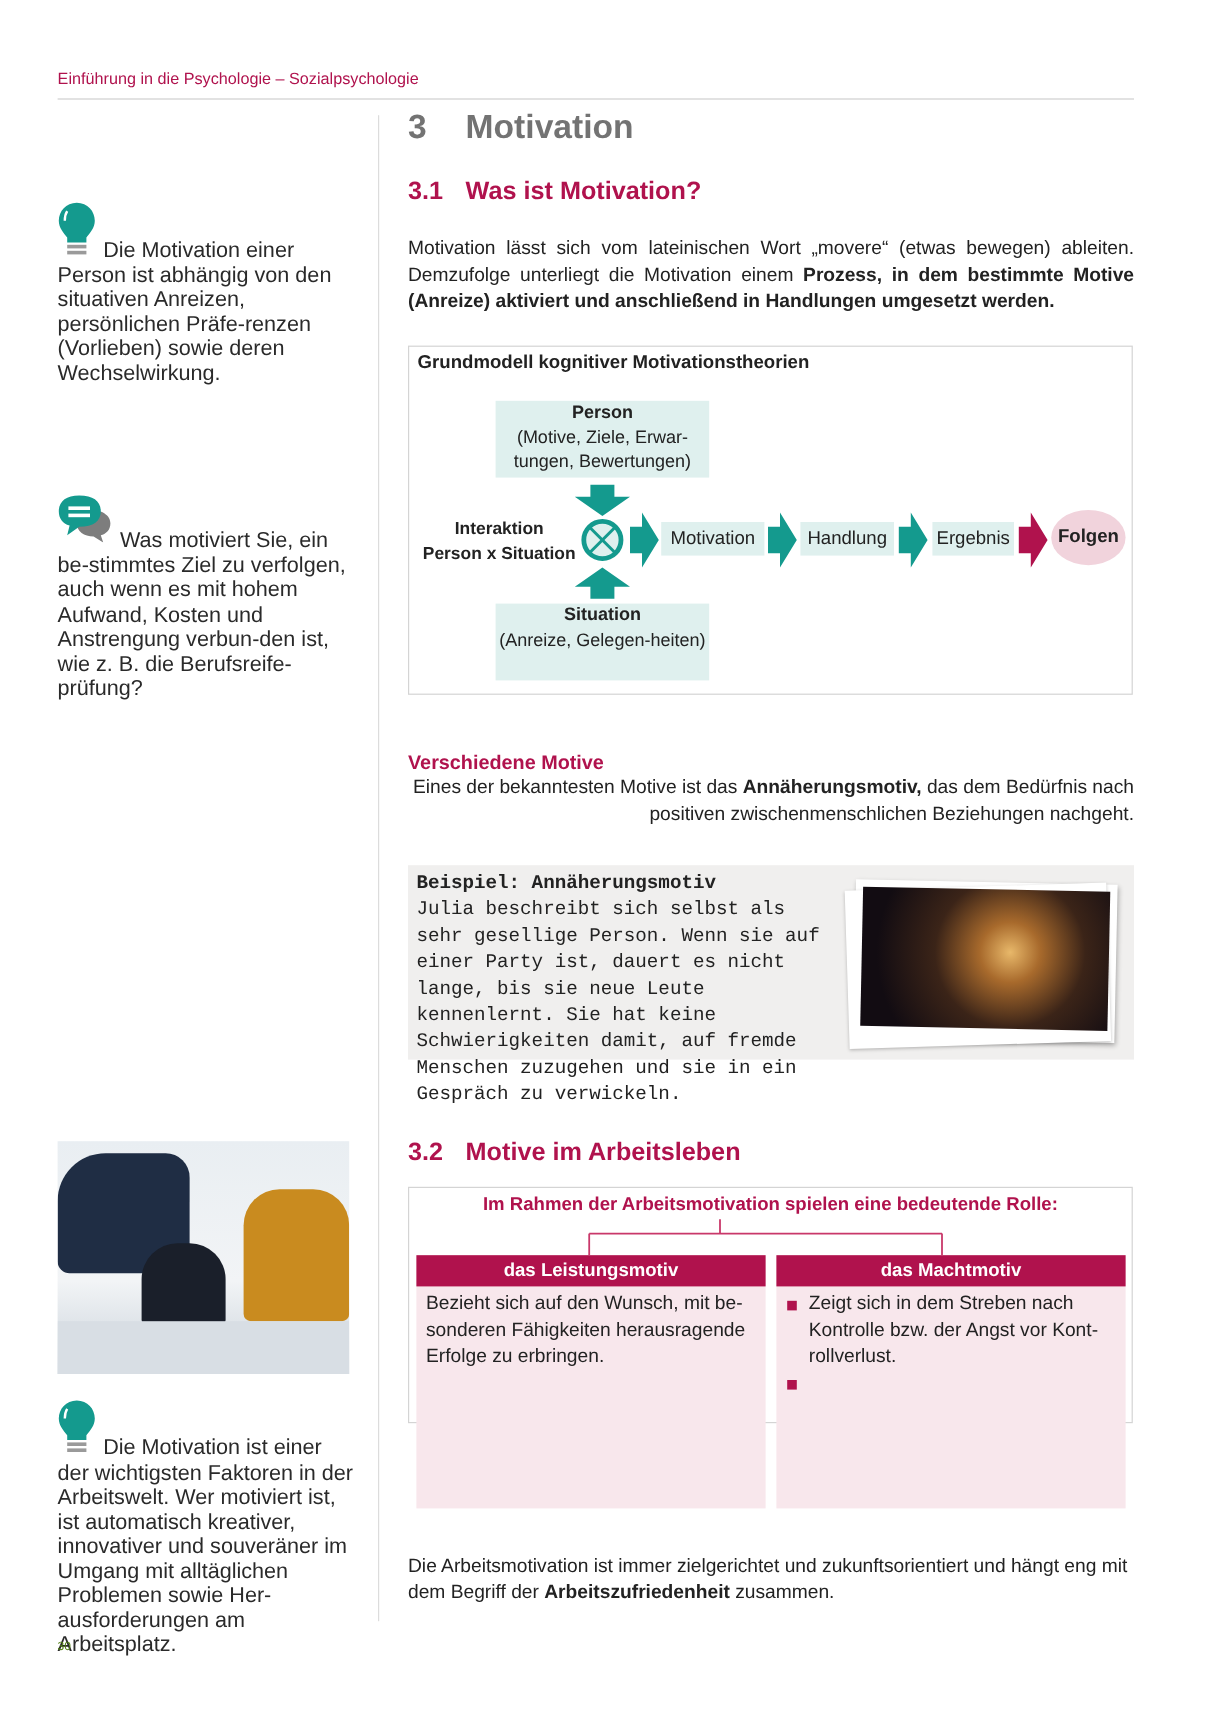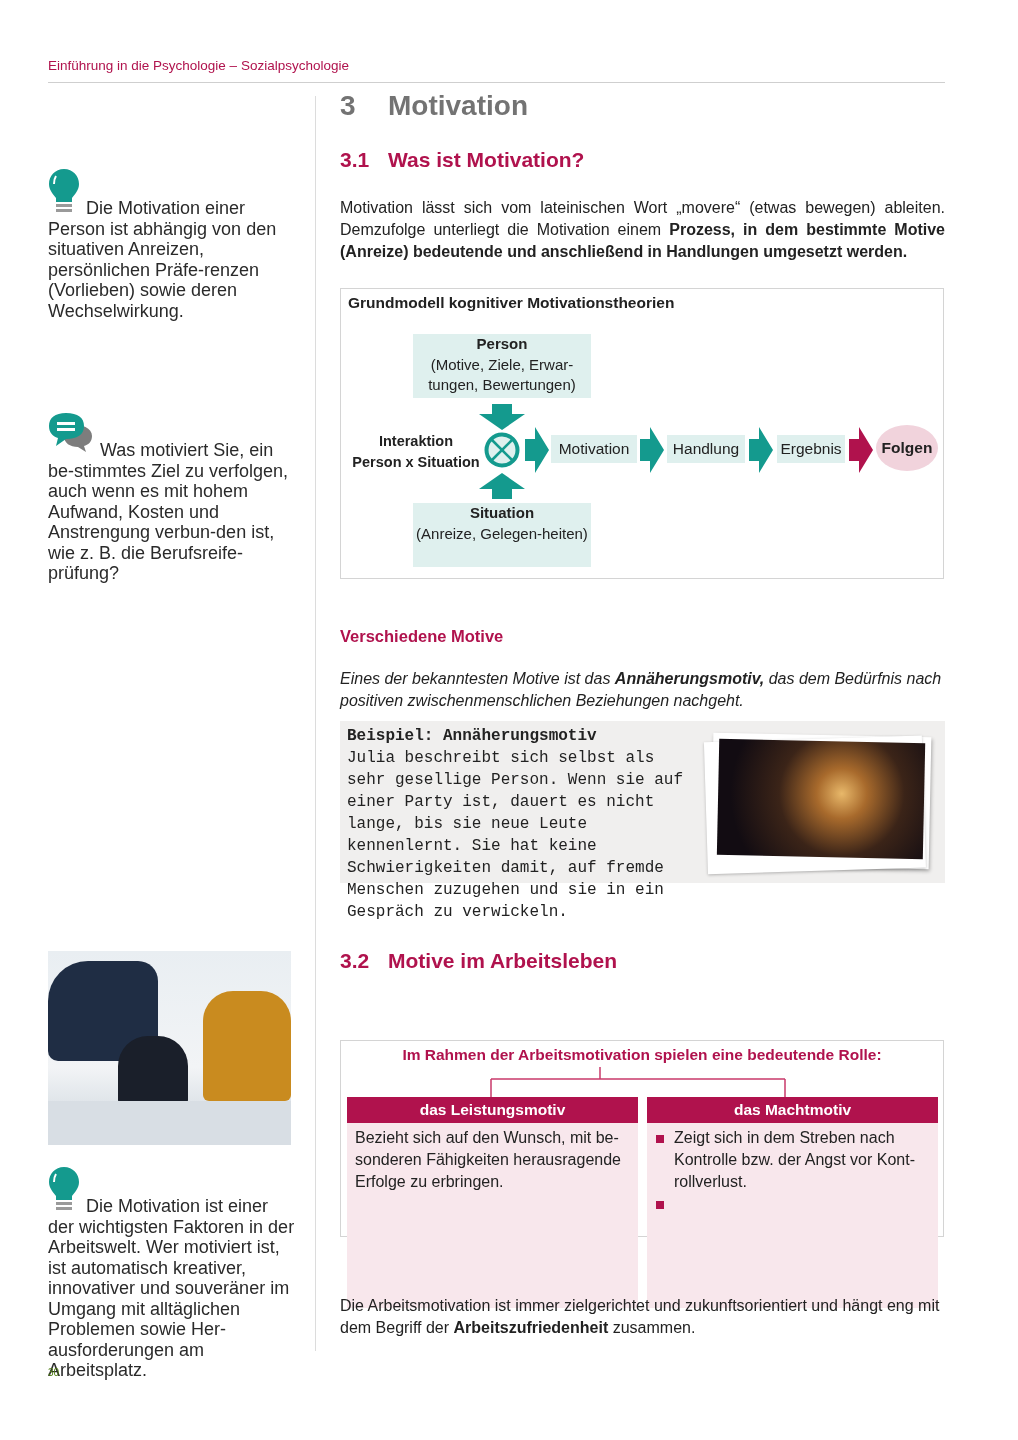--- a/index.html
+++ b/index.html
@@ -45,21 +45,21 @@
      background: radial-gradient(circle at 60% 45%, #e8b86a 0%, #a86a2c 18%, #3b2418 45%, #120c12 80%); }
 
   .photo-office { left: 48px; top: 951px; width: 243px; height: 194px;
      background: linear-gradient(180deg, #e9eef2 0%, #f2f4f6 60%, #c9d2da 100%); overflow: hidden; }
   .photo-office .p1 { position:absolute; left:0; top:10px; width:110px; height:100px; background:#1f2d44; border-radius: 40px 20px 10px 10px; }
   .photo-office .p2 { position:absolute; left:70px; top:85px; width:70px; height:70px; background:#1a1f2a; border-radius: 30px 30px 6px 6px; }
   .photo-office .p3 { position:absolute; left:155px; top:40px; width:88px; height:110px; background:#c98b1f; border-radius: 30px 30px 6px 6px; }
   .photo-office .table { position:absolute; left:0; top:150px; width:243px; height:44px; background:#d8dee4; }
 
   
-  .motive-box { left: 340px; top: 1040px; width: 604px; height: 197px; border: 1px solid #d4d4d4; box-sizing: border-box; }
+  .motive-box { left: 340px; top: 989px; width: 604px; height: 197px; border: 1px solid #d4d4d4; box-sizing: border-box; }
   .motive-title { position: absolute; left: 0; top: 5px; width: 100%; text-align: center; font-size: 15.5px; font-weight: bold; color: #b0124d; }
   .mcol { position: absolute; top: 56px; width: 291px; height: 211px; background: #f8e7ec; }
   .mcol-head { height: 26px; line-height: 26px; background: #b0124d; color: #fff; text-align: center; font-size: 15.5px; font-weight: bold; }
   .mcol-body { padding: 4px 8px; font-size: 16px; line-height: 22px; color: #222; }
   .mcol ul { list-style: none; margin: 0; padding: 0; }
   .mcol li { position: relative; padding-left: 19px; }
   .mcol li .sq { position: absolute; left: 1px; top: 8px; width: 8px; height: 8px; background: #b0124d; }
 
   .page-num { left: 48px; top: 1367px; font-size: 10px; color: #4d7c0f; text-align: center; }
 </style>
@@ -109,21 +109,21 @@
 
 <h1 class="abs ch">
   <span class="num">3</span><span>Motivation</span>
 </h1>
 
 <h2 class="abs sec" style="left:340px; top:148px;">
   <span class="num">3.1</span><span>Was ist Motivation?</span>
 </h2>
 
 <div class="abs body-text" style="top:197px;">
-  <span>Motivation lässt sich vom lateinischen Wort „movere“ (etwas bewegen) ableiten. Demzufolge unterliegt die Motivation einem </span><b>Prozess, in dem bestimmte Motive (Anreize) bedeutende und anschließend in Handlungen umgesetzt werden.</b>
+  <span>Motivation lässt sich vom lateinischen Wort „movere“ (etwas bewegen) ableiten. Demzufolge unterliegt die Motivation einem </span><b>Prozess, in dem bestimmte Motive (Anreize) aktiviert und anschließend in Handlungen umgesetzt werden.</b>
 </div>
 
 <div class="abs diagram">
   <div class="abs diagram-title">Grundmodell kognitiver Motivationstheorien</div>
 
   <div class="tbox" style="left:72px; top:45px; width:178px; height:64px; padding-top:0;">
     <b>Person</b>
     <span>(Motive, Ziele, Erwar-tungen, Bewertungen)</span>
   </div>
   <div class="tbox" style="left:72px; top:214px; width:178px; height:64px;">
@@ -165,21 +165,21 @@
   </svg>
   <div class="flow-label" style="left:436px; top:146px; width:68px;">Ergebnis</div>
 
   <svg class="shape" style="left:508px; top:138px;" width="24" height="46" viewBox="0 0 24 46">
     <polygon points="0,12 10,12 10,0 24,23 10,46 10,34 0,34" fill="#b0124d"></polygon>
   </svg>
   <div class="folgen">Folgen</div>
 </div>
 
 <div class="abs sub-head">Verschiedene Motive</div>
-<div class="abs body-text" style="top:668px; text-align:left;font-style:italic;">
+<div class="abs body-text" style="top:646px; text-align:right;">
   <span>Eines der bekanntesten Motive ist das </span><b>Annäherungsmotiv,</b><span> das dem Bedürfnis nach positiven zwischenmenschlichen Beziehungen nachgeht.</span>
 </div>
 
 <div class="abs example">
   <div class="example-text">
     <b>Beispiel: Annäherungsmotiv</b>
     <span>Julia beschreibt sich selbst als sehr gesellige Person. Wenn sie auf einer Party ist, dauert es nicht lange, bis sie neue Leute kennenlernt. Sie hat keine Schwierigkeiten damit, auf fremde Menschen zuzugehen und sie in ein Gespräch zu verwickeln.</span>
   </div>
   <div class="photo-party">
     <div class="back"></div>

